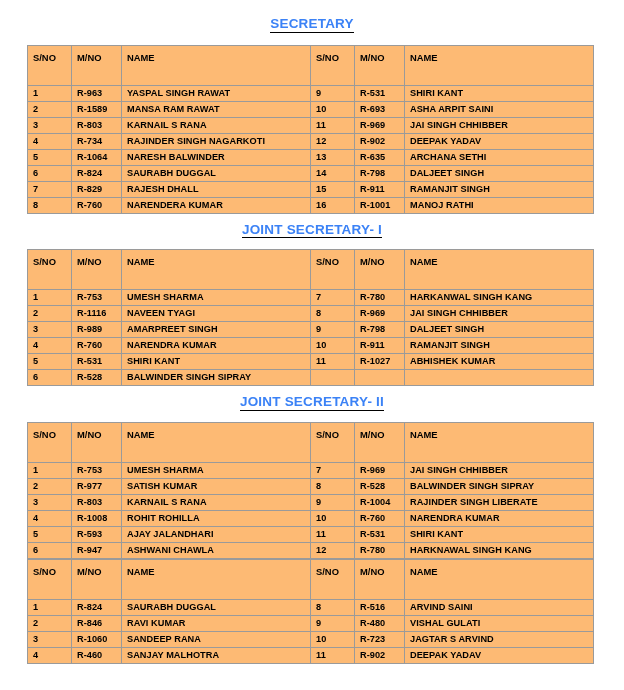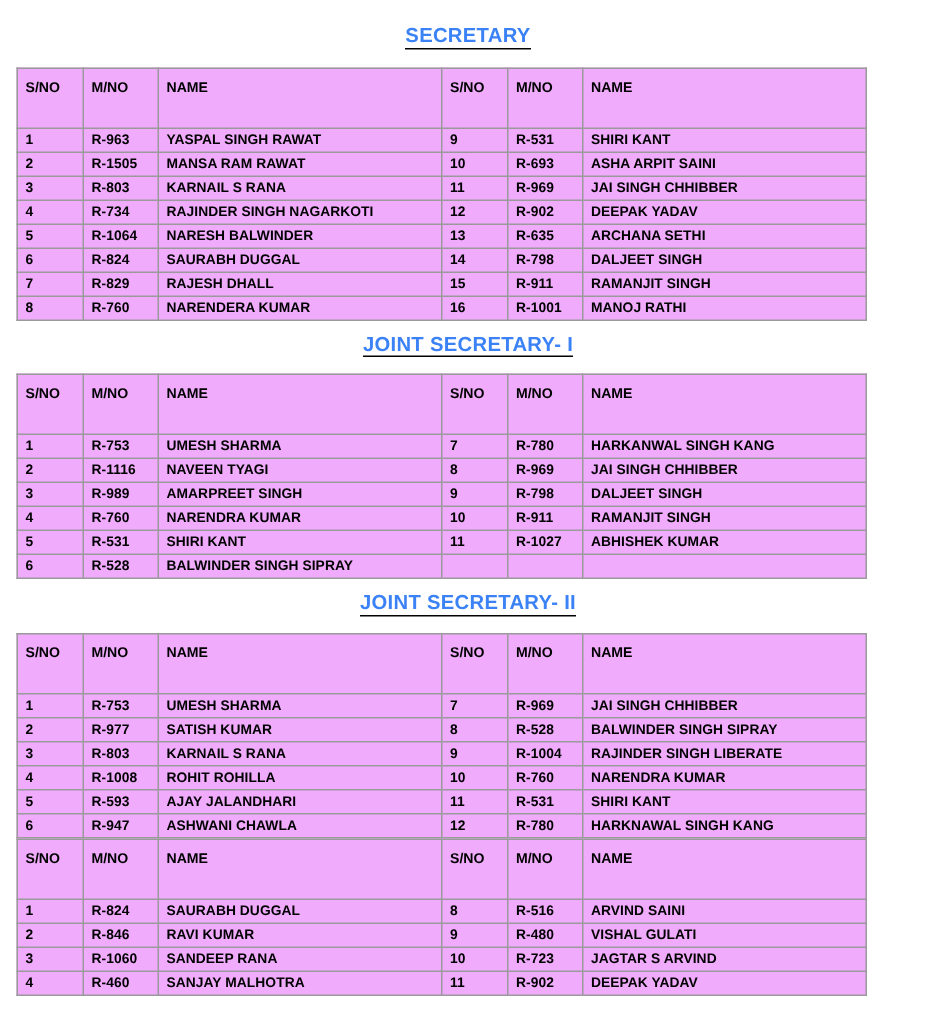--- a/index.html
+++ b/index.html
@@ -35,22 +35,22 @@
   }
   .section-title span.t {
     display: inline-block;
     border-bottom: 1.5px solid #000;
     padding-bottom: 1px;
   }
   table.roster {
     border-collapse: collapse;
     table-layout: fixed;
     width: 566px;
-    margin-left: 11px;
-    background: #f0abfc;
+    margin-left: 27px;
+    background: #fdba74;
   }
   table.roster td, table.roster th {
     border: 1px solid #9a9a9a;
     font-size: 9.2px;
     font-weight: bold;
     padding: 0 0 0 5px;
     text-align: left;
     vertical-align: middle;
     white-space: nowrap;
     overflow: hidden;
@@ -110,21 +110,21 @@
           <tr>
             <td>1</td>
             <td>R-963</td>
             <td>YASPAL SINGH RAWAT</td>
             <td>9</td>
             <td>R-531</td>
             <td>SHIRI KANT</td>
           </tr>
           <tr>
             <td>2</td>
-            <td>R-1505</td>
+            <td>R-1589</td>
             <td>MANSA RAM RAWAT</td>
             <td>10</td>
             <td>R-693</td>
             <td>ASHA ARPIT SAINI</td>
           </tr>
           <tr>
             <td>3</td>
             <td>R-803</td>
             <td>KARNAIL S RANA</td>
             <td>11</td>

